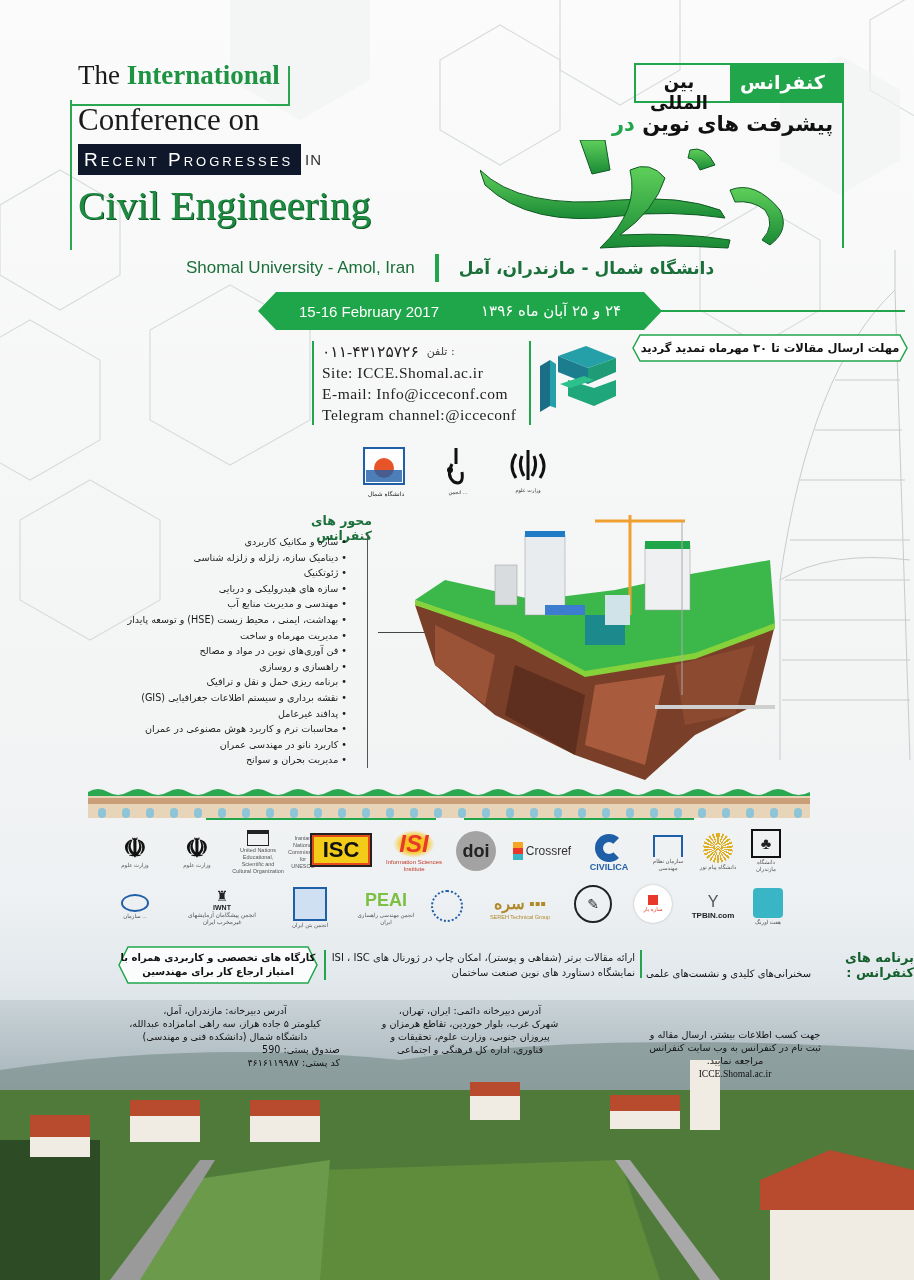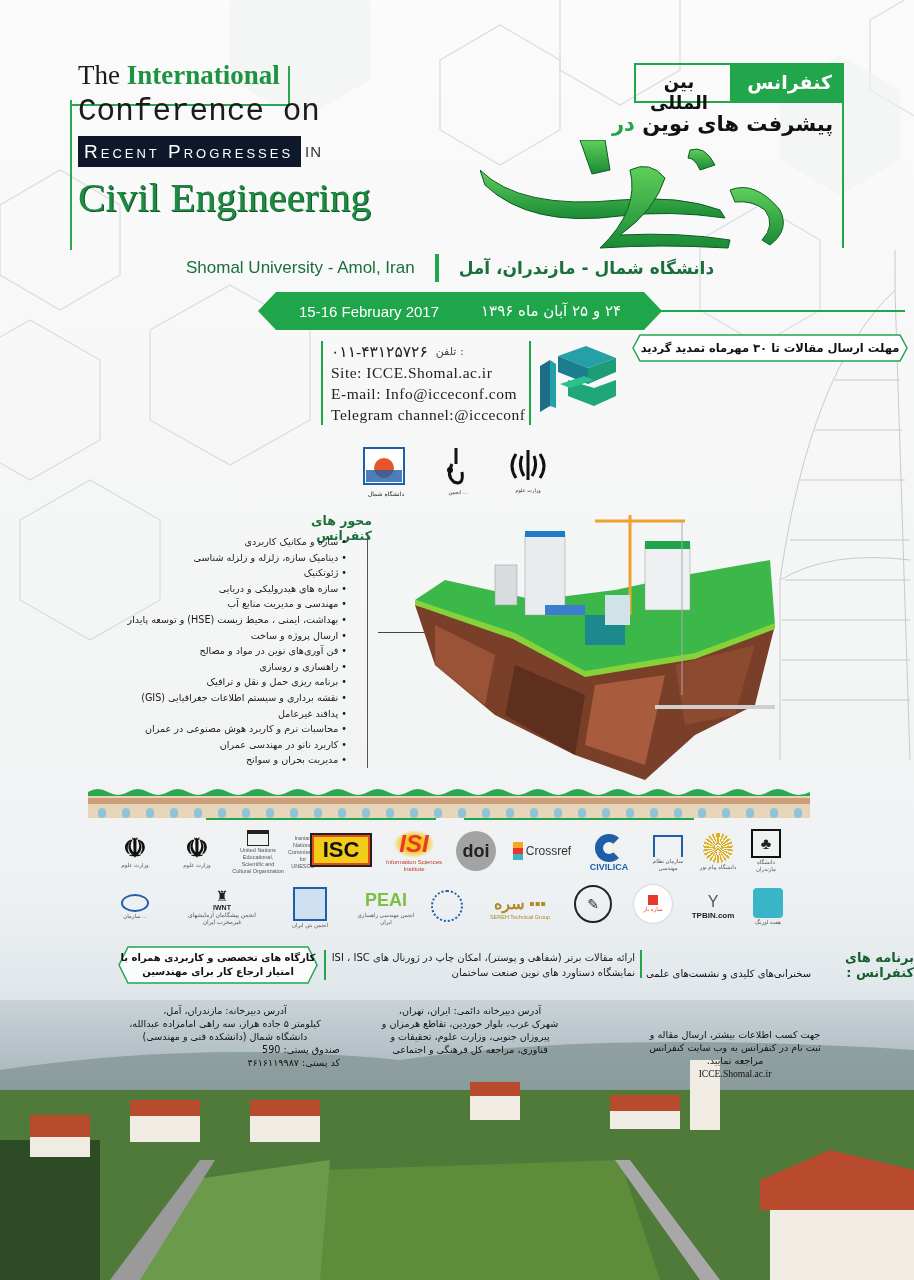--- a/index.html
+++ b/index.html
@@ -10,50 +10,50 @@
   
   .bg { position: absolute; inset: 0; background: linear-gradient(180deg, #fbfbfb 0%, #f3f4f4 55%, #eef1f3 70%, #dfe6ea 78%, #cfd9de 84%, #b9c6cc 88%); }
   .hexes { position: absolute; left: 0; top: 0; width: 914px; height: 800px; }
 
   
   .en-title { left: 78px; top: 60px; width: 330px; }
   .en-bracket { position: absolute; left: 70px; top: 66px; width: 220px; height: 40px; border-right: 2px solid #2aa74f; border-bottom: 2px solid #2aa74f; }
   .en-bracket-left { position: absolute; left: 70px; top: 100px; width: 2px; height: 150px; background: #2aa74f; }
   .t-line1 { font-family: "Liberation Serif", serif; font-size: 27px; color: #1b1b1b; line-height: 30px; }
   .t-line1 .green { color: #1e9443; font-weight: bold; }
-  .t-line2 { font-family: Liberation Mono, monospace; font-size: 31px; color: #1b1b1b; line-height: 36px; margin-top: 4px; }
+  .t-line2 { font-family: Liberation Serif, serif; font-size: 31px; color: #1b1b1b; line-height: 36px; margin-top: 12px; }
   .t-line3 { margin-top: 6px; display: flex; align-items: center; }
   .t-line3 .box { background: #0f172a; color: #fff; font-family: "Liberation Sans", sans-serif; font-size: 17px; letter-spacing: 3px; padding: 5px 8px 4px 6px; font-variant: small-caps; font-size: 19px; }
   .t-line3 .in { font-family: "Liberation Sans", sans-serif; color: #333; font-size: 15px; margin-left: 4px; letter-spacing: 1px; }
   .t-line4 { font-family: "Liberation Serif", serif; font-size: 41px; color: #1e8a42; line-height: 48px; margin-top: 6px; text-shadow: 1px 1px 0 #0e5a26; }
 
   
   .fa-head { left: 634px; top: 63px; width: 210px; height: 40px; border: 2px solid #21a64b; display: flex; flex-direction: row-reverse; }
-  .fa-head .g { background: #21a64b; color: #fff; font-size: 19px; font-weight: bold; padding: 6px 10px; width: 112px; text-align: right; margin-left: 8px; }
+  .fa-head .g { background: #21a64b; color: #fff; font-size: 19px; font-weight: bold; padding: 6px 10px; width: 112px; text-align: left; margin-left: 8px; }
   .fa-head .w { color: #111; font-size: 18px; font-weight: bold; flex: 1; text-align: center; padding-top: 6px; }
   .fa-vline { left: 842px; top: 100px; width: 2px; height: 148px; background: #21a64b; }
   .fa-sub { left: 612px; top: 112px; font-size: 21px; font-weight: bold; color: #111; direction: rtl; white-space: nowrap; }
   .fa-sub .g { color: #21a64b; }
   .fa-calli { left: 480px; top: 140px; width: 330px; height: 110px; }
 
   
   .uni { left: 186px; top: 254px; display: flex; align-items: center; gap: 20px; }
   .uni .en { font-family: "Liberation Sans", sans-serif; font-size: 17px; color: #1b6f3a; }
   .uni .sep { width: 4px; height: 28px; background: #21a64b; }
   .uni .fa { font-size: 17px; color: #1b6f3a; direction: rtl; font-weight: bold; }
 
   
   .date-ribbon { left: 258px; top: 292px; width: 404px; height: 38px; background: #1fa64a; clip-path: polygon(18px 0, 100% 0, 100% 0, 386px 0, 100% 50%, 386px 100%, 18px 100%, 0 50%); display: flex; align-items: center; justify-content: center; gap: 42px; color: #fff; }
   .date-ribbon .en { font-family: "Liberation Sans", sans-serif; font-size: 15px; }
   .date-ribbon .fa { font-size: 15px; direction: rtl; }
   .green-rule { left: 655px; top: 310px; width: 250px; height: 2px; background: #21a64b; }
   .deadline-frame { left: 632px; top: 334px; width: 276px; height: 28px; }
 
   
-  .contact { left: 321px; top: 341px; border-left: 2px solid #21a64b; padding-left: 8px; }
+  .contact { left: 312px; top: 341px; border-left: 2px solid #21a64b; padding-left: 8px; }
   .contact .row { font-family: "Liberation Serif", serif; font-size: 15.5px; color: #222; line-height: 21px; letter-spacing: 0.5px; white-space: nowrap; }
   .contact .phone { display: flex; gap: 8px; direction: ltr; }
   .contact .phone .lbl { font-family: "DejaVu Sans", sans-serif; font-size: 11px; color: #444; }
   .contact-sep { left: 529px; top: 341px; width: 2px; height: 84px; background: #21a64b; }
   .ice-logo { left: 538px; top: 346px; width: 80px; height: 66px; }
 
   
   .org-logo { top: 446px; width: 52px; height: 54px; }
 
   
@@ -215,21 +215,21 @@
 </svg>
 
 <div class="abs topics-title">محور های کنفرانس</div>
 <ul class="abs topics">
   <li>سازه و مکانیک کاربردی</li>
   <li>دینامیک سازه، زلزله و زلزله شناسی</li>
   <li>ژئوتکنیک</li>
   <li>سازه های هیدرولیکی و دریایی</li>
   <li>مهندسی و مدیریت منابع آب</li>
   <li>بهداشت، ایمنی ، محیط زیست (HSE) و توسعه پایدار</li>
-  <li>ارسال پروژه و ساخت</li>
+  <li>مدیریت مهرماه و ساخت</li>
   <li>فن آوری‌های نوین در مواد و مصالح</li>
   <li>راهسازی و روسازی</li>
   <li>برنامه ریزی حمل و نقل و ترافیک</li>
   <li>نقشه برداری و سیستم اطلاعات جغرافیایی (GIS)</li>
   <li>پدافند غیرعامل</li>
   <li>محاسبات نرم و کاربرد هوش مصنوعی در عمران</li>
   <li>کاربرد نانو در مهندسی عمران</li>
   <li>مدیریت بحران و سوانح</li>
 </ul>
 <div class="abs pointer-line"></div>
@@ -440,20 +440,20 @@
   <div>آدرس دبیرخانه: مازندران، آمل،</div>
   <div>کیلومتر ۵ جاده هراز، سه راهی امامزاده عبدالله،</div>
   <div>دانشگاه شمال (دانشکده فنی و مهندسی)</div>
   <div style="text-align:right;">صندوق پستی: 590</div>
   <div style="text-align:right;">کد پستی: ۴۶۱۶۱۱۹۹۸۷</div>
 </div>
 <div class="addr" style="left:320px;top:1004px;width:300px;">
   <div>آدرس دبیرخانه دائمی: ایران، تهران،</div>
   <div>شهرک غرب، بلوار خوردین، تقاطع هرمزان و</div>
   <div>پیروزان جنوبی، وزارت علوم، تحقیقات و</div>
-  <div>فناوری، مراجعه کل فرهنگی و اجتماعی</div>
+  <div>فناوری، اداره کل فرهنگی و اجتماعی</div>
 </div>
 <div class="addr" style="left:630px;top:1028px;width:210px;">
   <div>جهت کسب اطلاعات بیشتر، ارسال مقاله و</div>
   <div>ثبت نام در کنفرانس به وب سایت کنفرانس</div>
   <div>مراجعه نمایید.</div>
   <div style="font-family:'Liberation Serif', serif;direction:ltr;">ICCE.Shomal.ac.ir</div>
 </div>
 
 </body></html>

